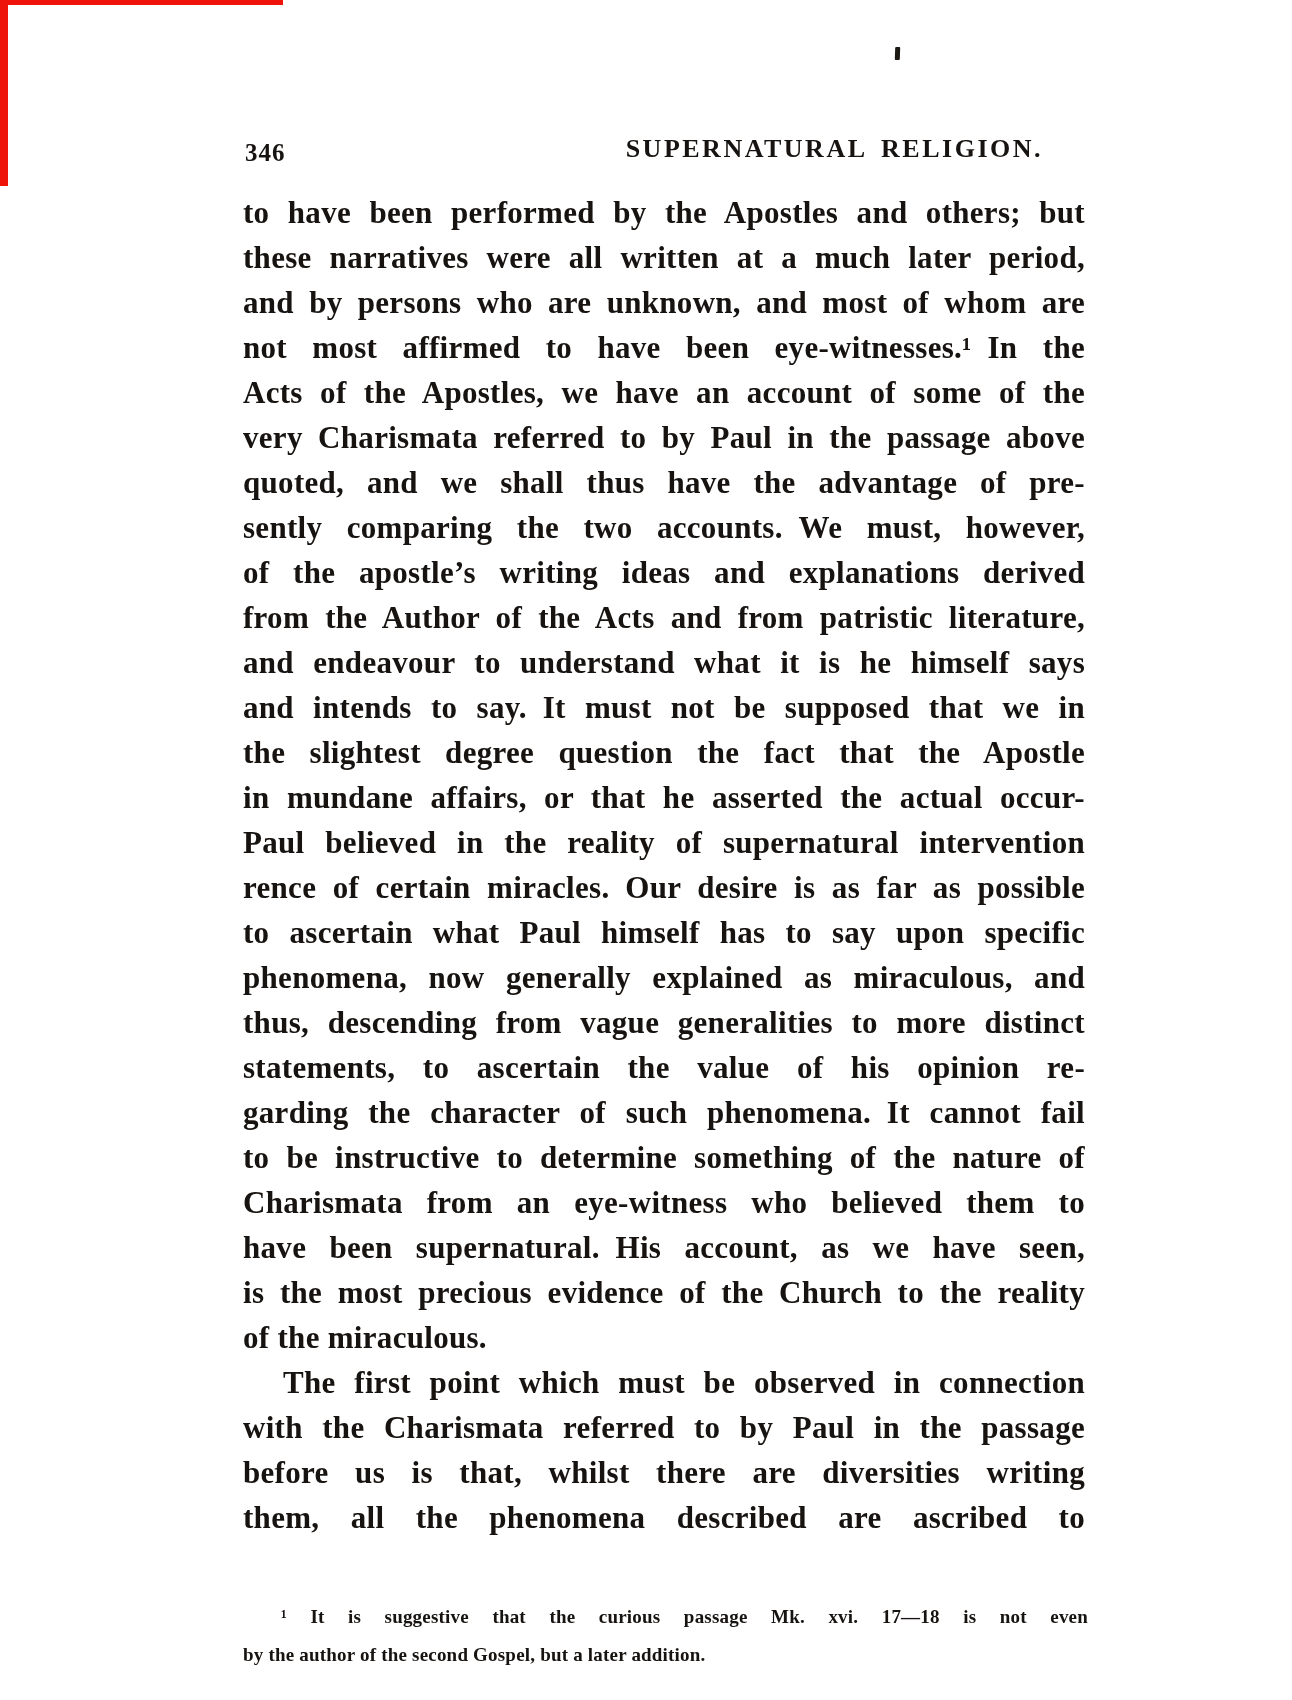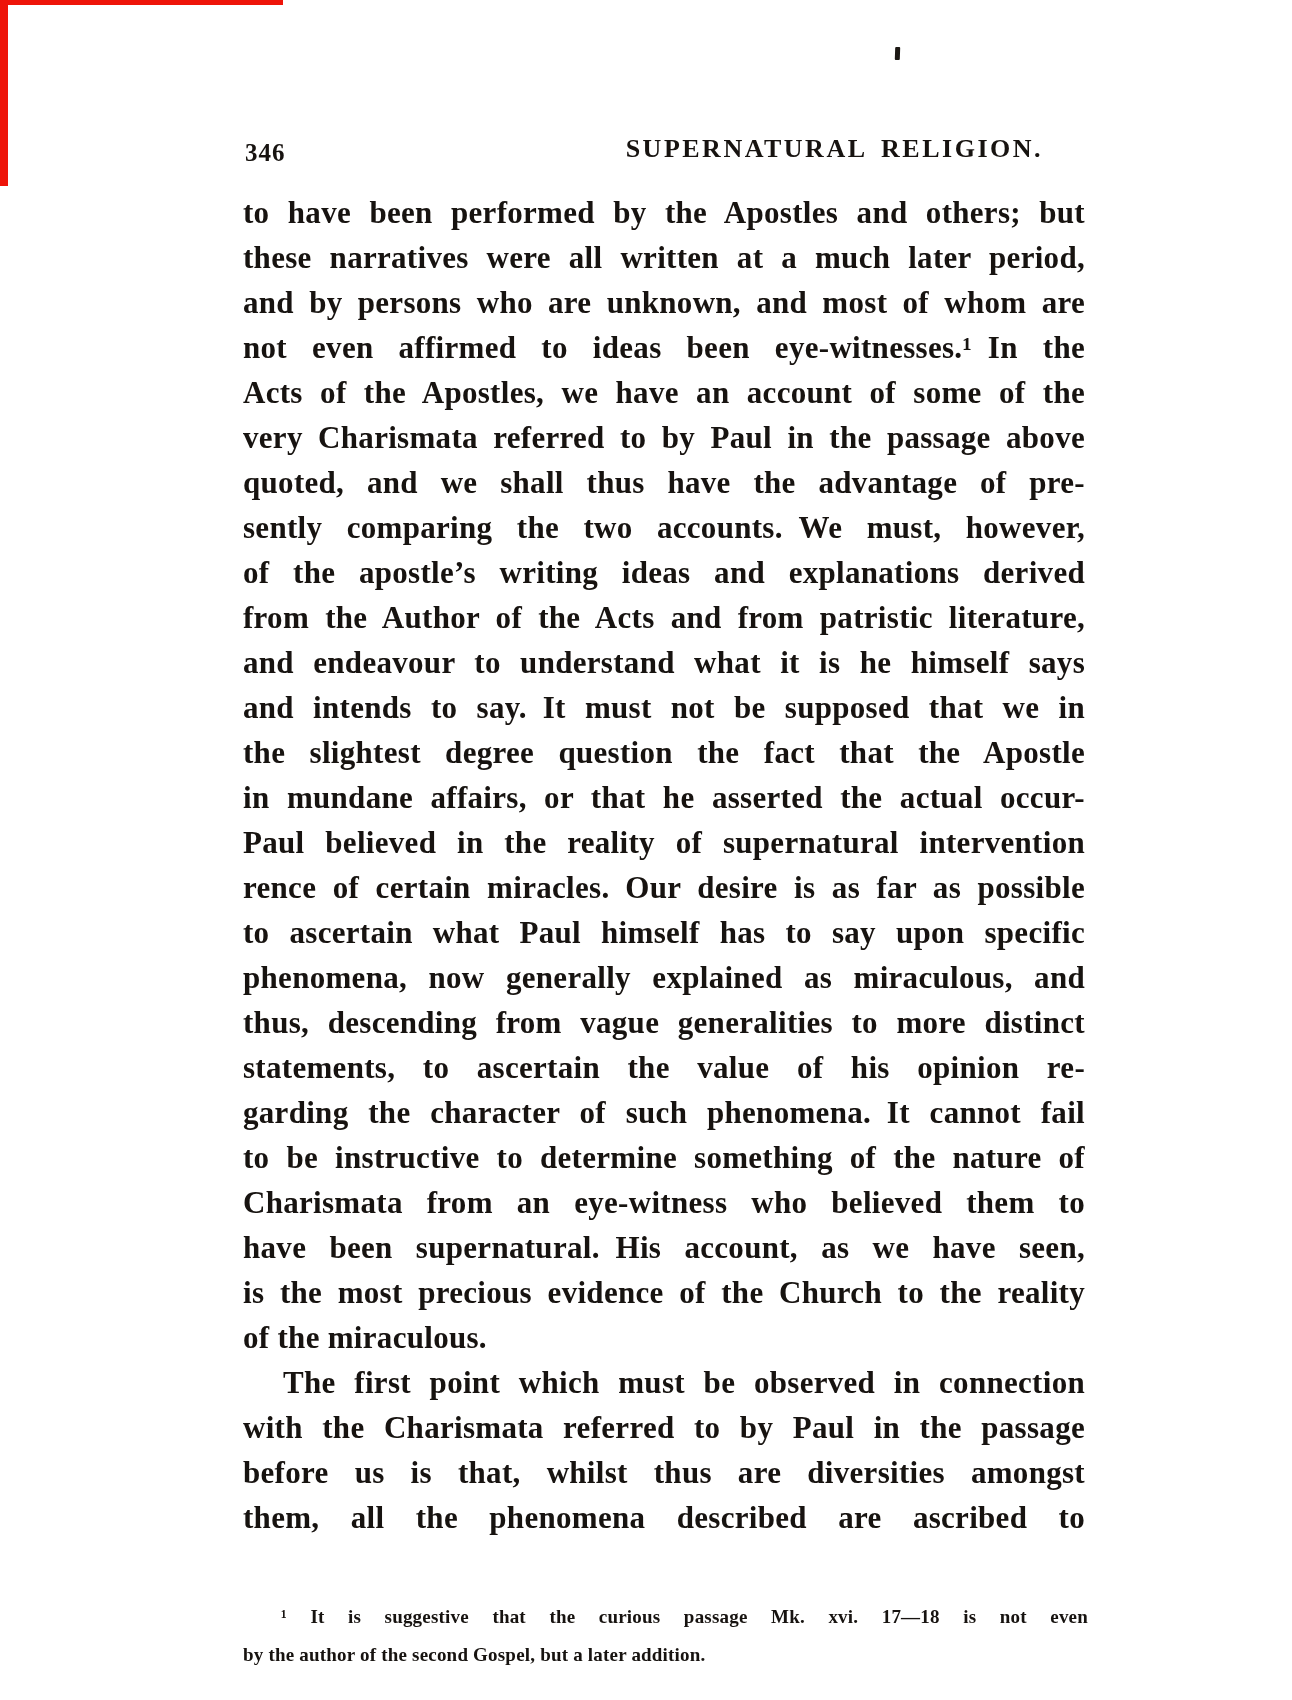--- a/index.html
+++ b/index.html
@@ -111,21 +111,21 @@
 
   <div class="header-row">
     <div class="page-number">346</div>
     <div class="running-title">SUPERNATURAL RELIGION.</div>
   </div>
 
   <div class="body-block">
     <div class="line">to have been performed by the Apostles and others; but</div>
     <div class="line">these narratives were all written at a much later period,</div>
     <div class="line">and by persons who are unknown, and most of whom are</div>
-    <div class="line">not even affirmed to ideas been eye-witnesses.¹ In the</div>
+    <div class="line">not most affirmed to have been eye-witnesses.¹ In the</div>
     <div class="line">Acts of the Apostles, we have an account of some of the</div>
     <div class="line">very Charismata referred to by Paul in the passage above</div>
     <div class="line">quoted, and we shall thus have the advantage of pre-</div>
     <div class="line">sently comparing the two accounts. We must, however,</div>
     <div class="line">of the apostle’s writing ideas and explanations derived</div>
     <div class="line">from the Author of the Acts and from patristic literature,</div>
     <div class="line">and endeavour to understand what it is he himself says</div>
     <div class="line">and intends to say. It must not be supposed that we in</div>
     <div class="line">the slightest degree question the fact that the Apostle</div>
     <div class="line">in mundane affairs, or that he asserted the actual occur-</div>
@@ -136,21 +136,21 @@
     <div class="line">thus, descending from vague generalities to more distinct</div>
     <div class="line">statements, to ascertain the value of his opinion re-</div>
     <div class="line">garding the character of such phenomena. It cannot fail</div>
     <div class="line">to be instructive to determine something of the nature of</div>
     <div class="line">Charismata from an eye-witness who believed them to</div>
     <div class="line">have been supernatural. His account, as we have seen,</div>
     <div class="line">is the most precious evidence of the Church to the reality</div>
     <div class="line par-end">of the miraculous.</div>
     <div class="line par-start">The first point which must be observed in connection</div>
     <div class="line">with the Charismata referred to by Paul in the passage</div>
-    <div class="line">before us is that, whilst thus are diversities amongst</div>
+    <div class="line">before us is that, whilst there are diversities writing</div>
     <div class="line">them, all the phenomena described are ascribed to</div>
   </div>
 
   <div class="footnote-block">
     <div class="fn-line fn-first">¹ It is suggestive that the curious passage Mk. xvi. 17—18 is not even</div>
     <div class="fn-line">by the author of the second Gospel, but a later addition.</div>
   </div>
 
 </div>
 

